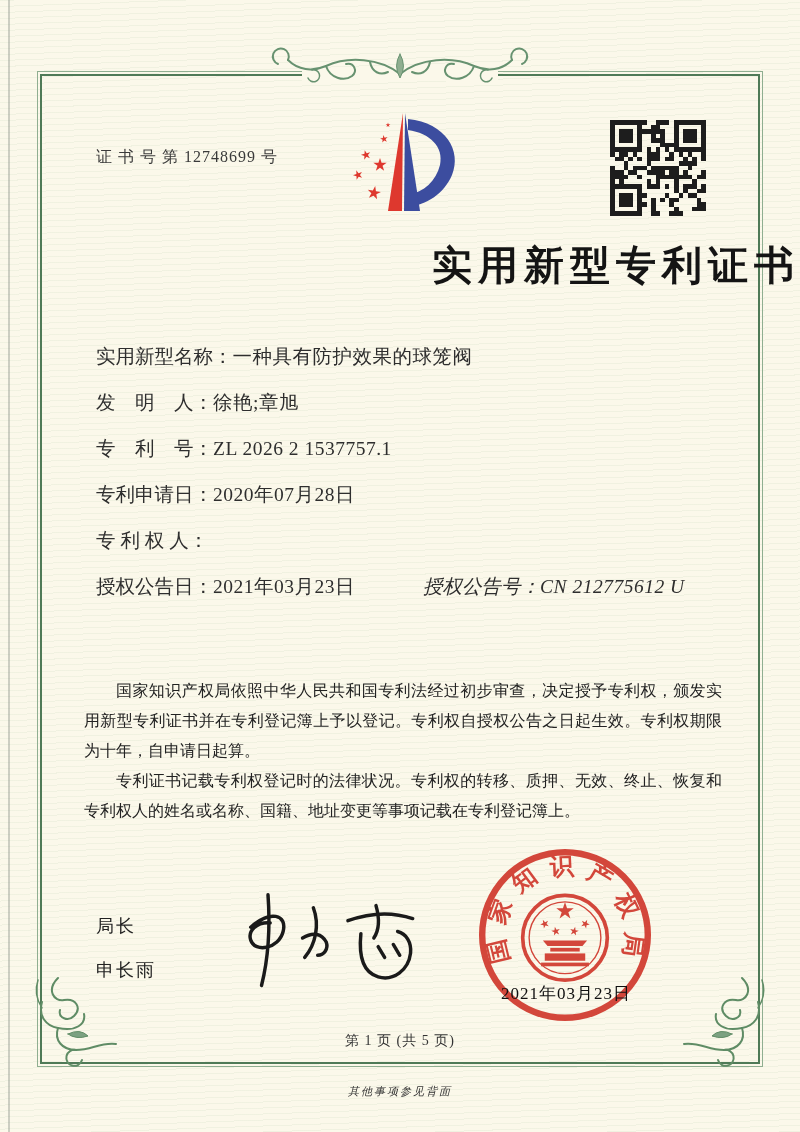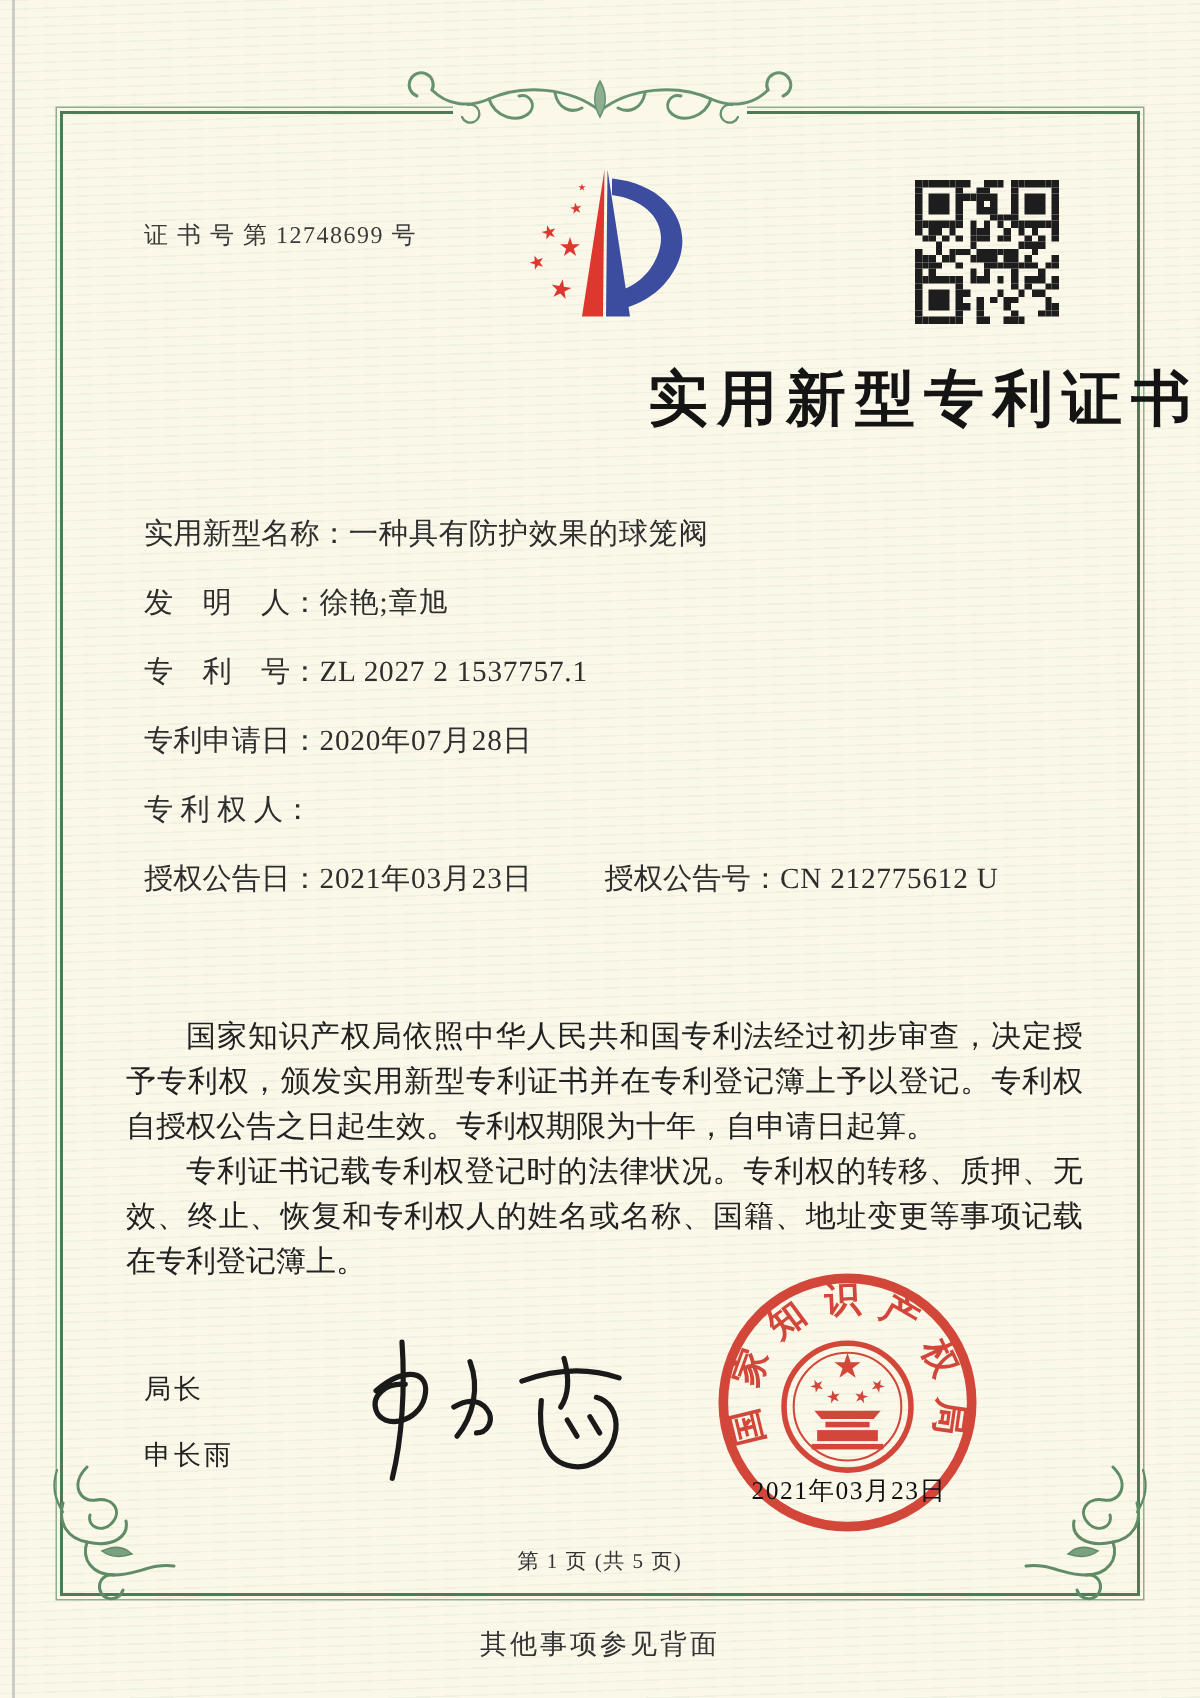--- a/index.html
+++ b/index.html
@@ -37,41 +37,41 @@
 
   .title {
     position:absolute; top:238px; left:0; width:100%; text-align:right;
     font-size:40px; font-weight:bold; letter-spacing:6px; color:#141414;
   }
 
   .fields { position:absolute; left:96px; top:342px; width:618px; font-size:19.5px; color:#2e2e2e; }
   .frow { display:flex; align-items:center; line-height:29px; margin-bottom:17px; }
   .flabel { white-space:pre; flex:none; }
   .fvalue { letter-spacing:0.5px; }
-  .gz2 { margin-left:48px; display:flex; }
-
-  .body-text { position:absolute; left:84px; top:676px; width:638px; font-size:20px; line-height:30px; color:#222; }
+  .gz2 { margin-left:68px; display:flex;font-style:italic; }
+
+  .body-text { position:absolute; left:84px; top:676px; width:638px; font-size:16px; line-height:30px; color:#222; }
   .body-text p { text-indent:2em; text-align:justify; }
 
   .sig-title { position:absolute; left:96px; top:914px; font-size:18px; color:#222;
     font-family:"Liberation Sans","DejaVu Sans",sans-serif; letter-spacing:2px;text-align:right; }
   .sig-name  { position:absolute; left:96px; top:958px; font-size:18px; color:#222;
     font-family:"Liberation Sans","DejaVu Sans",sans-serif; letter-spacing:2px; }
   .sig-hand  { position:absolute; left:212px; top:884px; width:220px; height:108px; }
 
   .seal { position:absolute; left:473px; top:843px; width:184px; height:184px; opacity:0.93; }
   .seal-date {
     position:absolute; left:484px; top:982px; width:164px; text-align:center;
     font-size:17px; letter-spacing:1px; color:#101010; z-index:5;
   }
 
   .page-indicator { position:absolute; top:1032px; left:0; width:100%; text-align:center;
     font-size:14px; color:#333; letter-spacing:1px; }
   .back-note { position:absolute; top:1084px; left:0; width:100%; text-align:center;
-    font-size:18px; color:#333; letter-spacing:2px; }
+    font-size:11px; color:#333; letter-spacing:2px;font-style:italic; }
 
   .orn-top { position:absolute; left:250px; top:42px; width:300px; height:64px; }
   .orn-bl  { position:absolute; left:28px;  top:972px; width:100px; height:100px; }
   .orn-br  { position:absolute; left:672px; top:972px; width:100px; height:100px; transform:scaleX(-1); }
 </style>
 </head>
 <body>
 
 <div class="page">
 
@@ -588,21 +588,21 @@
     <div class="frow">
       <span class="flabel">实用新型名称：</span>
       <span class="fvalue">一种具有防护效果的球笼阀</span>
     </div>
     <div class="frow">
       <span class="flabel">发　明　人：</span>
       <span class="fvalue">徐艳;章旭</span>
     </div>
     <div class="frow">
       <span class="flabel">专　利　号：</span>
-      <span class="fvalue">ZL 2027 2 1537757.1</span>
+      <span class="fvalue">ZL 2026 2 1537757.1</span>
     </div>
     <div class="frow">
       <span class="flabel">专利申请日：</span>
       <span class="fvalue">2020年07月28日</span>
     </div>
     <div class="frow">
       <span class="flabel">专 利 权 人：</span>
     </div>
     <div class="frow">
       <span class="flabel">授权公告日：</span>

